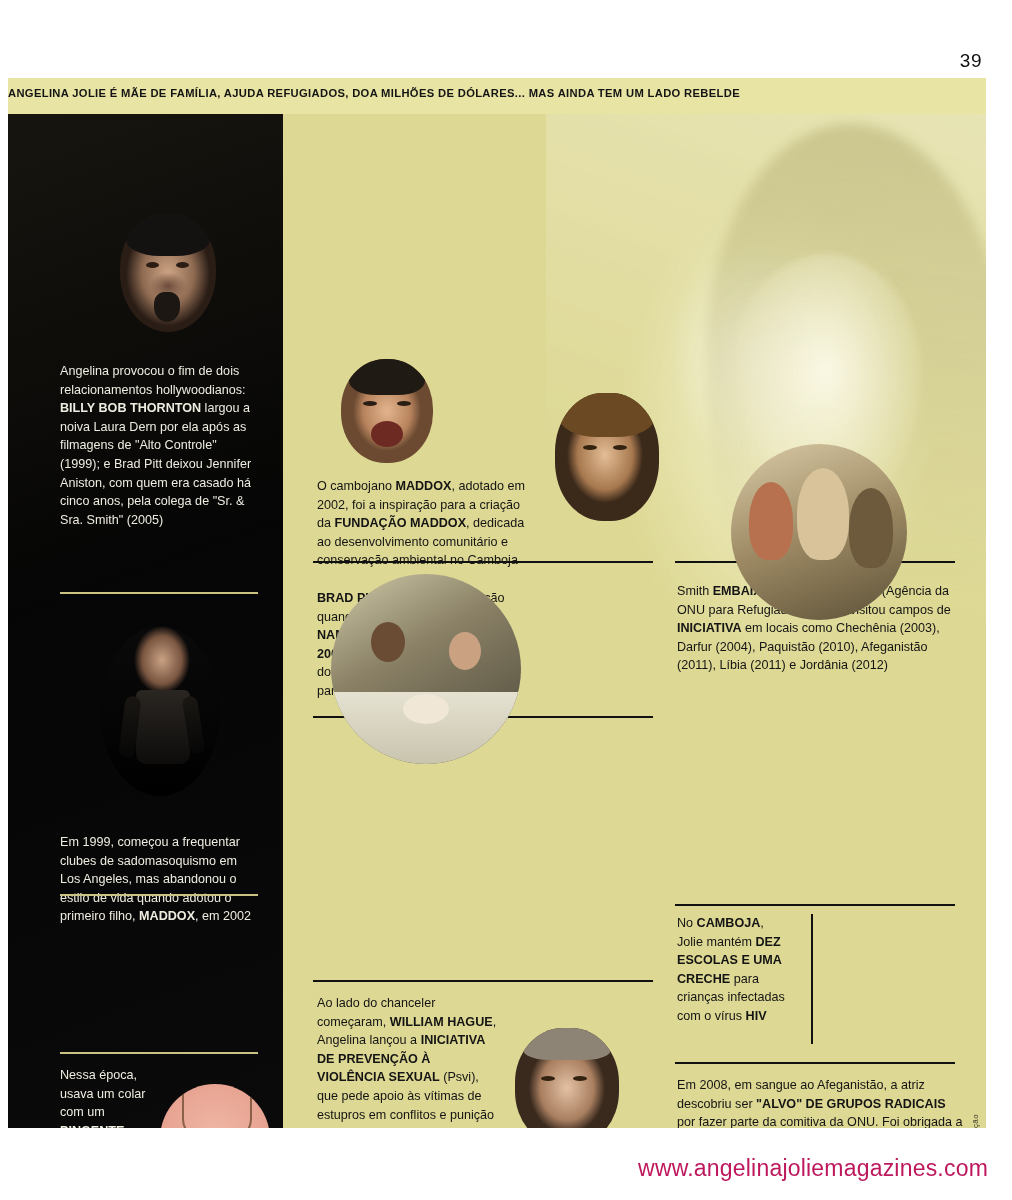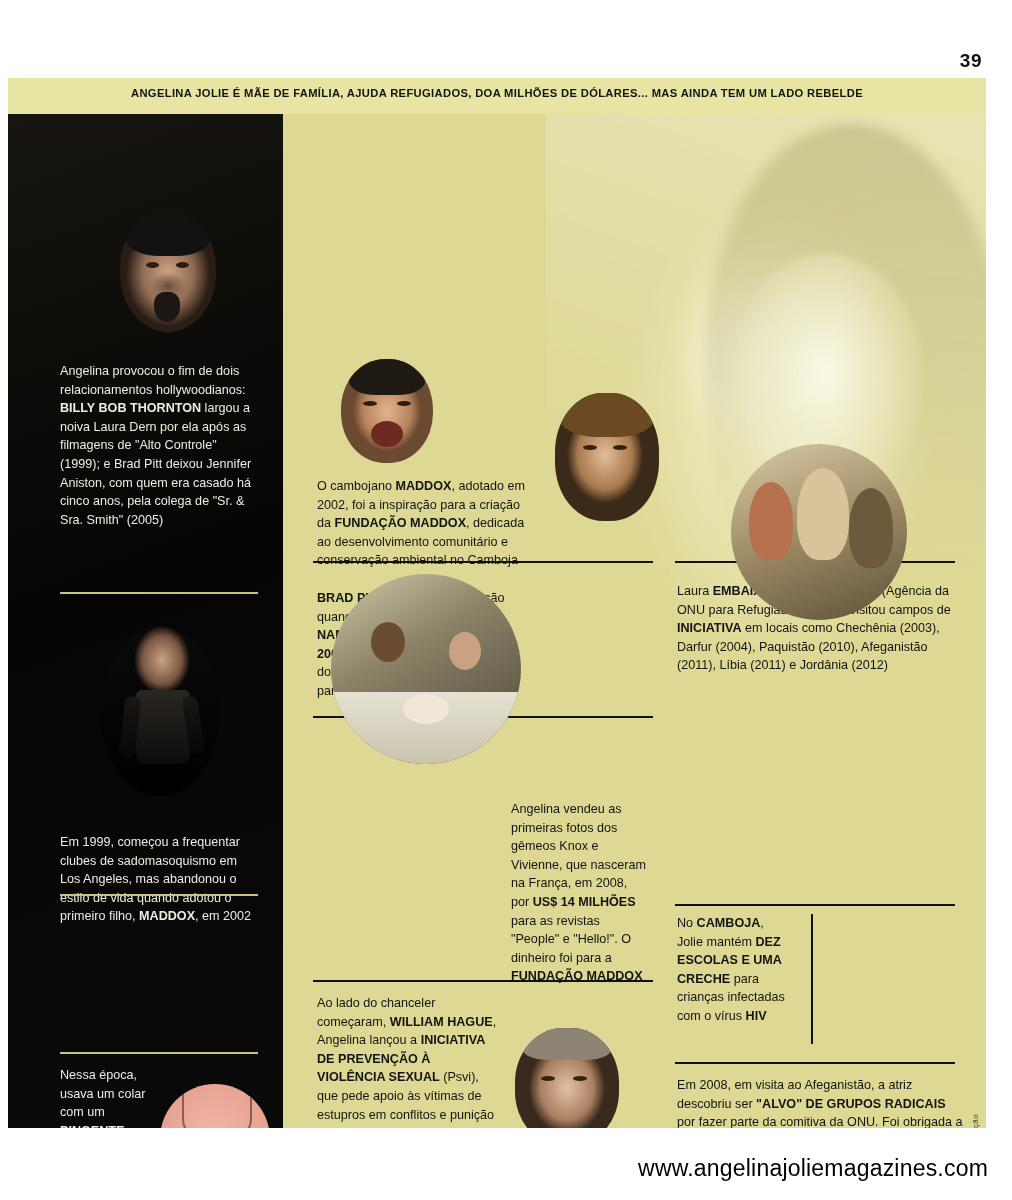--- a/index.html
+++ b/index.html
@@ -14,21 +14,21 @@
     height: 1200px;
     background: #ffffff;
     overflow: hidden;
   }
   
   .page-number {
     position: absolute;
     right: 30px;
     top: 50px;
     font-size: 19px;
-    font-weight: bold;
+    font-weight: normal;
     color: #111;
     letter-spacing: 0.5px;
   }
   
   .spread {
     position: absolute;
     left: 8px;
     top: 78px;
     width: 978px;
     height: 1050px;
@@ -43,21 +43,21 @@
     width: 978px;
     height: 36px;
     background: #e8e4a4;
     border-bottom: 2px solid #111;
   }
   .banner-inner {
     position: absolute;
     left: 0;
     top: 9px;
     width: 978px;
-    text-align: center;
+    text-align: left;
     font-size: 11.2px;
     font-weight: bold;
     letter-spacing: 0.35px;
     color: #141414;
   }
   .banner-top-rule {
     position: absolute;
     left: 0;
     top: 0;
     width: 978px;
@@ -293,21 +293,21 @@
     transform-origin: right bottom;
     white-space: nowrap;
     letter-spacing: 0.4px;
   }
   
   .footer-url {
     position: absolute;
     right: 24px;
     bottom: 18px;
     font-size: 23px;
-    color: #000000;
+    color: #be185d;
     letter-spacing: 0.2px;
   }
 </style>
 </head>
 <body>
 
 <div id="page">
 
   <div class="page-number">39</div>
 
@@ -371,52 +371,51 @@
       <div class="rule" style="left:30px; top:447px; width:340px;"></div>
       <div class="rule" style="left:392px; top:447px; width:280px;"></div>
 
       <div class="tb" style="left:34px; top:475px; width:204px;"><span class="b">BRAD PITT</span><span> se juntou à fundação quando os dois começaram a </span><span class="b">NAMORAR OFICIALMENTE, EM 2006</span><span>. Até 2009, o casal já havia doado cerca de </span><span class="b">R$ 15 MILHÕES</span><span> para diversas ONGs</span></div>
       <div class="photo ph-brad">
         <div class="hair"></div>
         <div class="eyeL"></div>
         <div class="eyeR"></div>
       </div>
 
-      <div class="tb" style="left:394px; top:468px; width:286px;"><span>Laura </span><span class="b">EMBAIXADORA DO ACNUR</span><span> (Agência da ONU para Refugiados), a atriz visitou campos de </span><span class="b">INICIATIVA</span><span> em locais como Chechênia (2003), Darfur (2004), Paquistão (2010), Afeganistão (2011), Líbia (2011) e Jordânia (2012)</span></div>
+      <div class="tb" style="left:394px; top:468px; width:286px;"><span>Smith </span><span class="b">EMBAIXADORA DO ACNUR</span><span> (Agência da ONU para Refugiados), a atriz visitou campos de </span><span class="b">INICIATIVA</span><span> em locais como Chechênia (2003), Darfur (2004), Paquistão (2010), Afeganistão (2011), Líbia (2011) e Jordânia (2012)</span></div>
       <div class="photo ph-refugees">
         <div class="f1"></div>
         <div class="f2"></div>
         <div class="f3"></div>
       </div>
 
       <div class="rule" style="left:30px; top:602px; width:340px;"></div>
 
       <div class="photo ph-family">
         <div class="bed"></div>
         <div class="headA"></div>
         <div class="headB"></div>
         <div class="baby"></div>
       </div>
-      <div class="tb" style="left:228px; top:686px; width:136px;"><span>Angelina vendeu as primeiras fotos dos gêmeos Knox e Vivienne, que nasceram na França, em 2008, por </span><span class="b">US$ 14 MILHÕES</span><span> para as revistas "People" e "Hello!". O dinheiro foi para a </span><span class="b">FUNDAÇÃO MADDOX</span></div>
 
       <div class="rule" style="left:30px; top:866px; width:340px;"></div>
       <div class="rule" style="left:392px; top:790px; width:280px;"></div>
 
       <div class="tb" style="left:394px; top:800px; width:116px;"><span>No </span><span class="b">CAMBOJA</span><span>, Jolie mantém </span><span class="b">DEZ ESCOLAS E UMA CRECHE</span><span> para crianças infectadas com o vírus </span><span class="b">HIV</span></div>
       <div class="rule" style="left:528px; top:800px; width:2px; height:130px;"></div>
 
       <div class="rule" style="left:392px; top:948px; width:280px;"></div>
 
       <div class="tb" style="left:34px; top:880px; width:182px;"><span>Ao lado do chanceler começaram, </span><span class="b">WILLIAM HAGUE</span><span>, Angelina lançou a </span><span class="b">INICIATIVA DE PREVENÇÃO À VIOLÊNCIA SEXUAL</span><span> (Psvi), que pede apoio às vítimas de estupros em conflitos e punição aos culpados</span></div>
       <div class="photo ph-hague">
         <div class="hair"></div>
         <div class="eyeL"></div>
         <div class="eyeR"></div>
       </div>
 
-      <div class="tb" style="left:394px; top:962px; width:286px;"><span>Em 2008, em visita ao Afeganistão, a atriz descobriu ser </span><span class="b">"ALVO" DE GRUPOS RADICAIS</span><span> por fazer parte da comitiva da ONU. Foi obrigada a andar com colete à prova de balas e escreveu uma </span></div>
+      <div class="tb" style="left:394px; top:962px; width:286px;"><span>Em 2008, em sangue ao Afeganistão, a atriz descobriu ser </span><span class="b">"ALVO" DE GRUPOS RADICAIS</span><span> por fazer parte da comitiva da ONU. Foi obrigada a andar com colete à prova de balas e escreveu uma </span></div>
 
       <div class="credit">Fotos: Reprodução</div>
     </div>
   </div>
 
   <div class="footer-url">www.angelinajoliemagazines.com</div>
 </div>
 
 </body></html>

